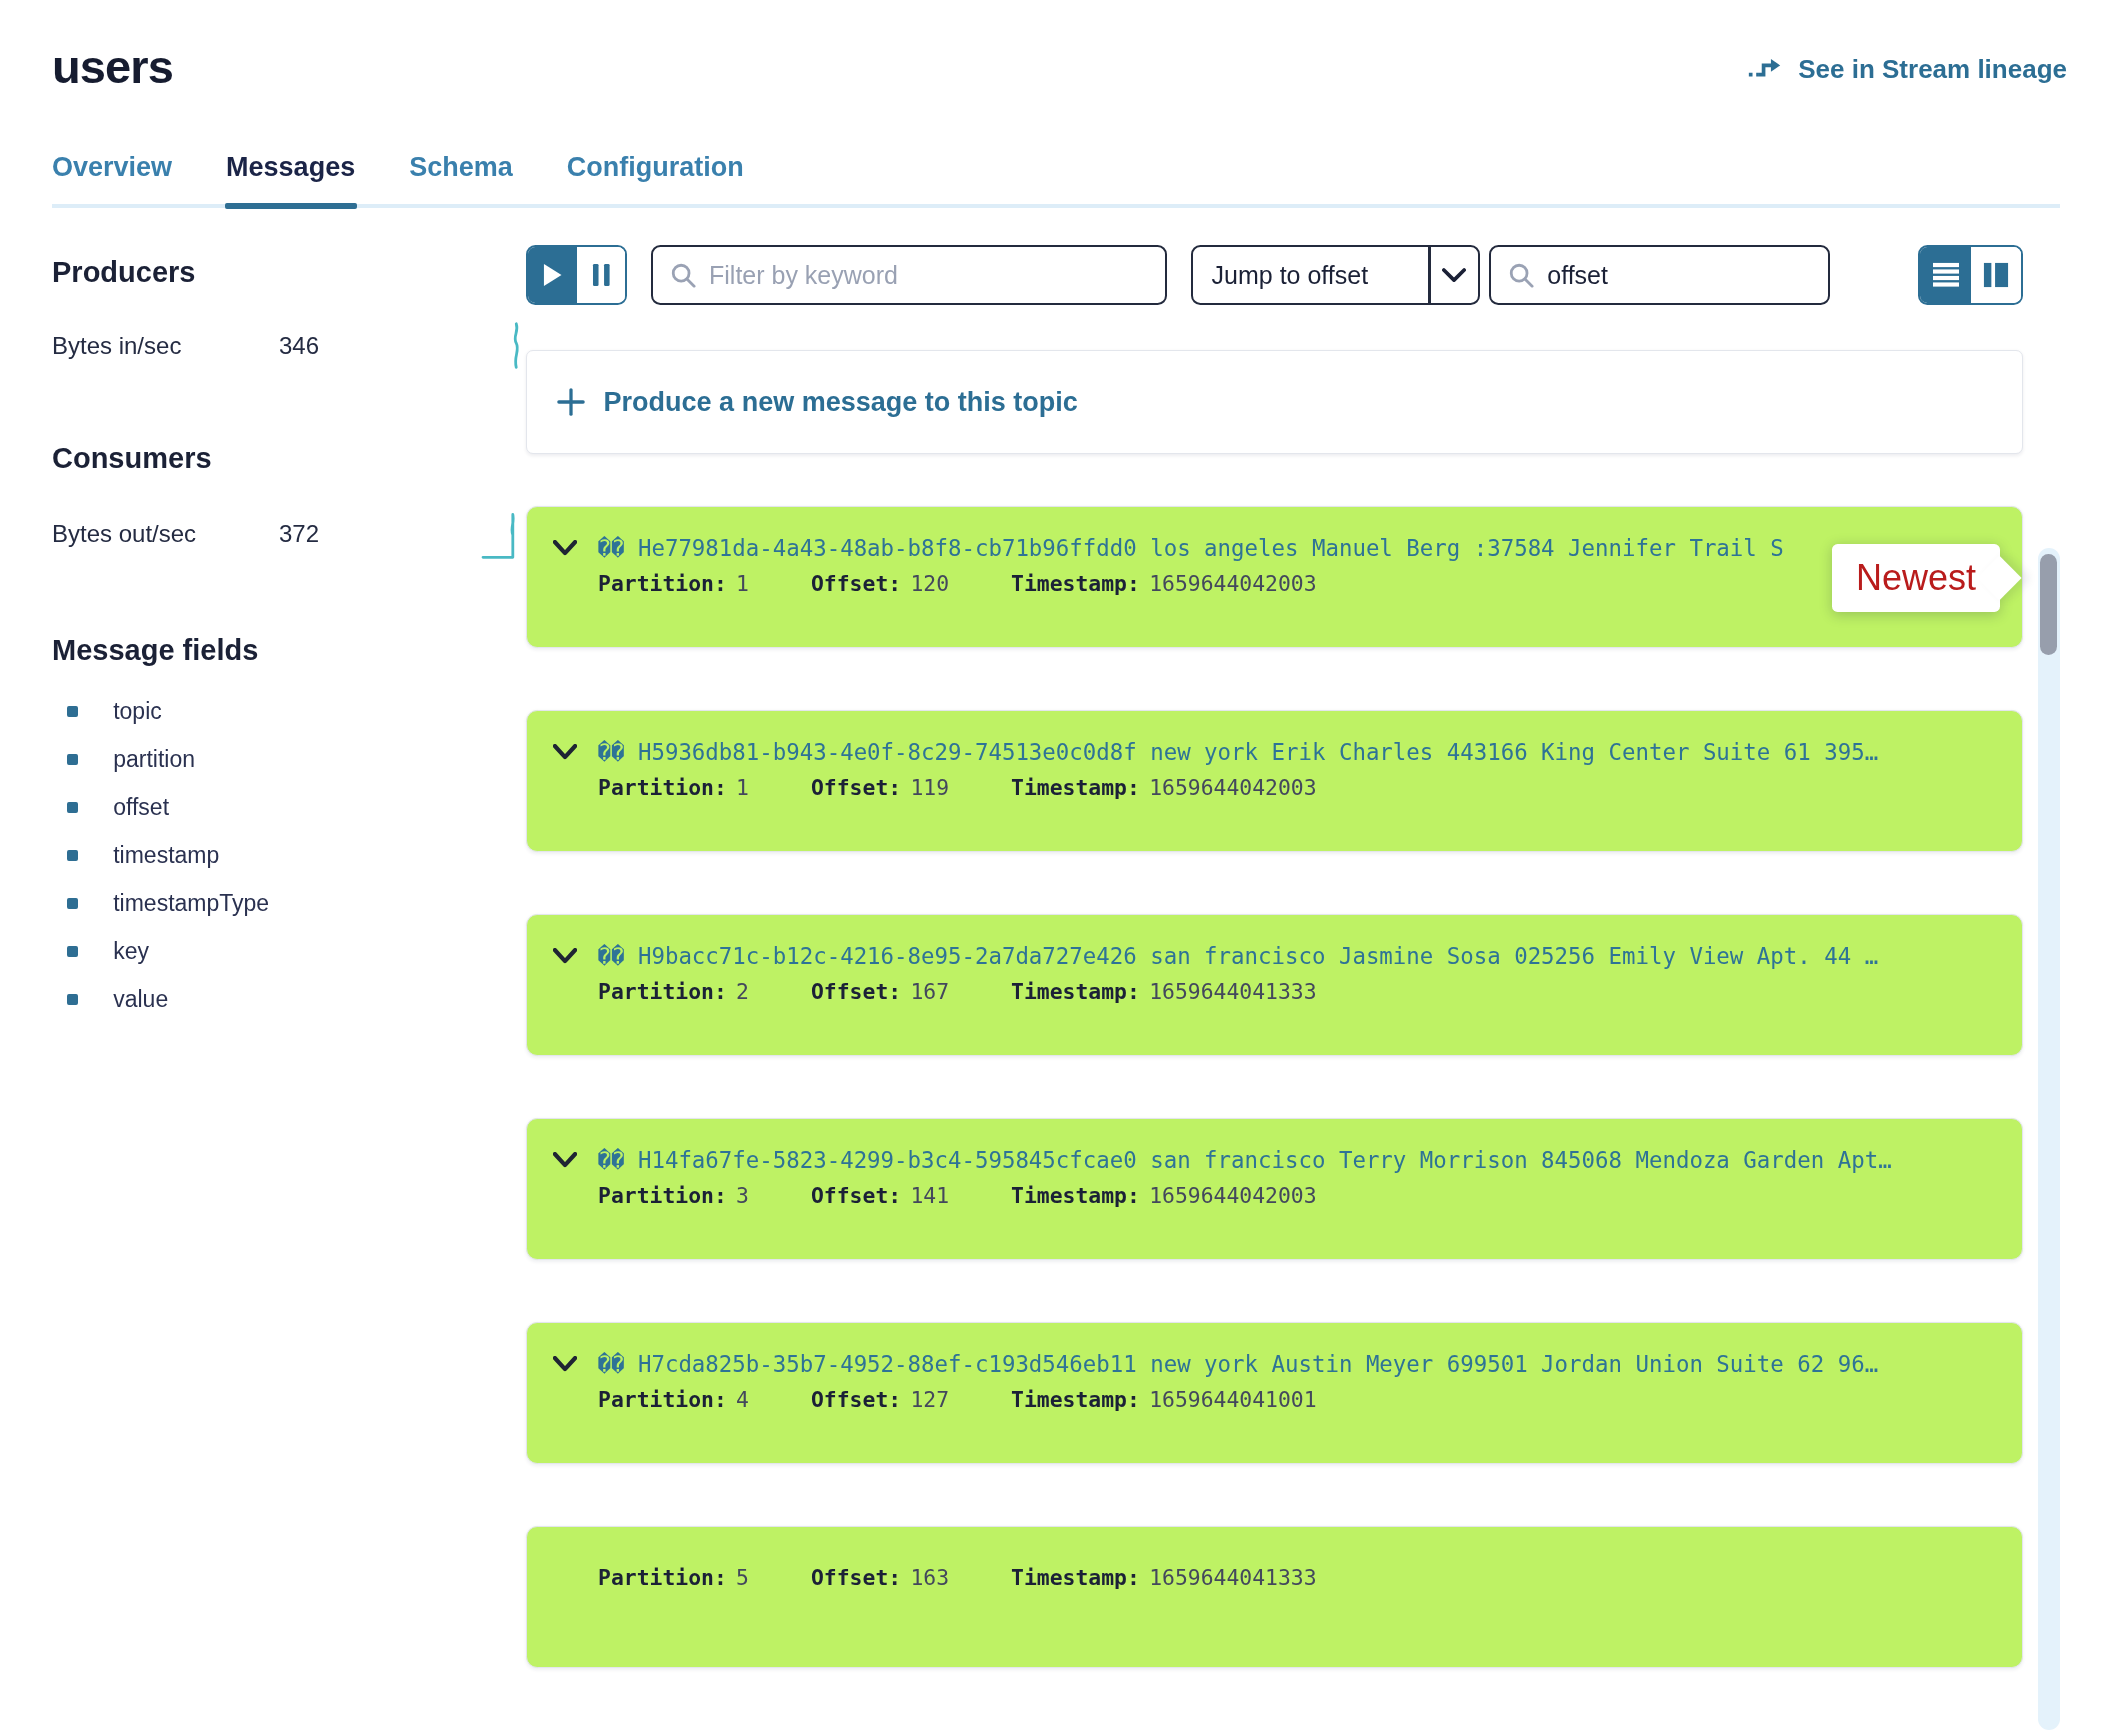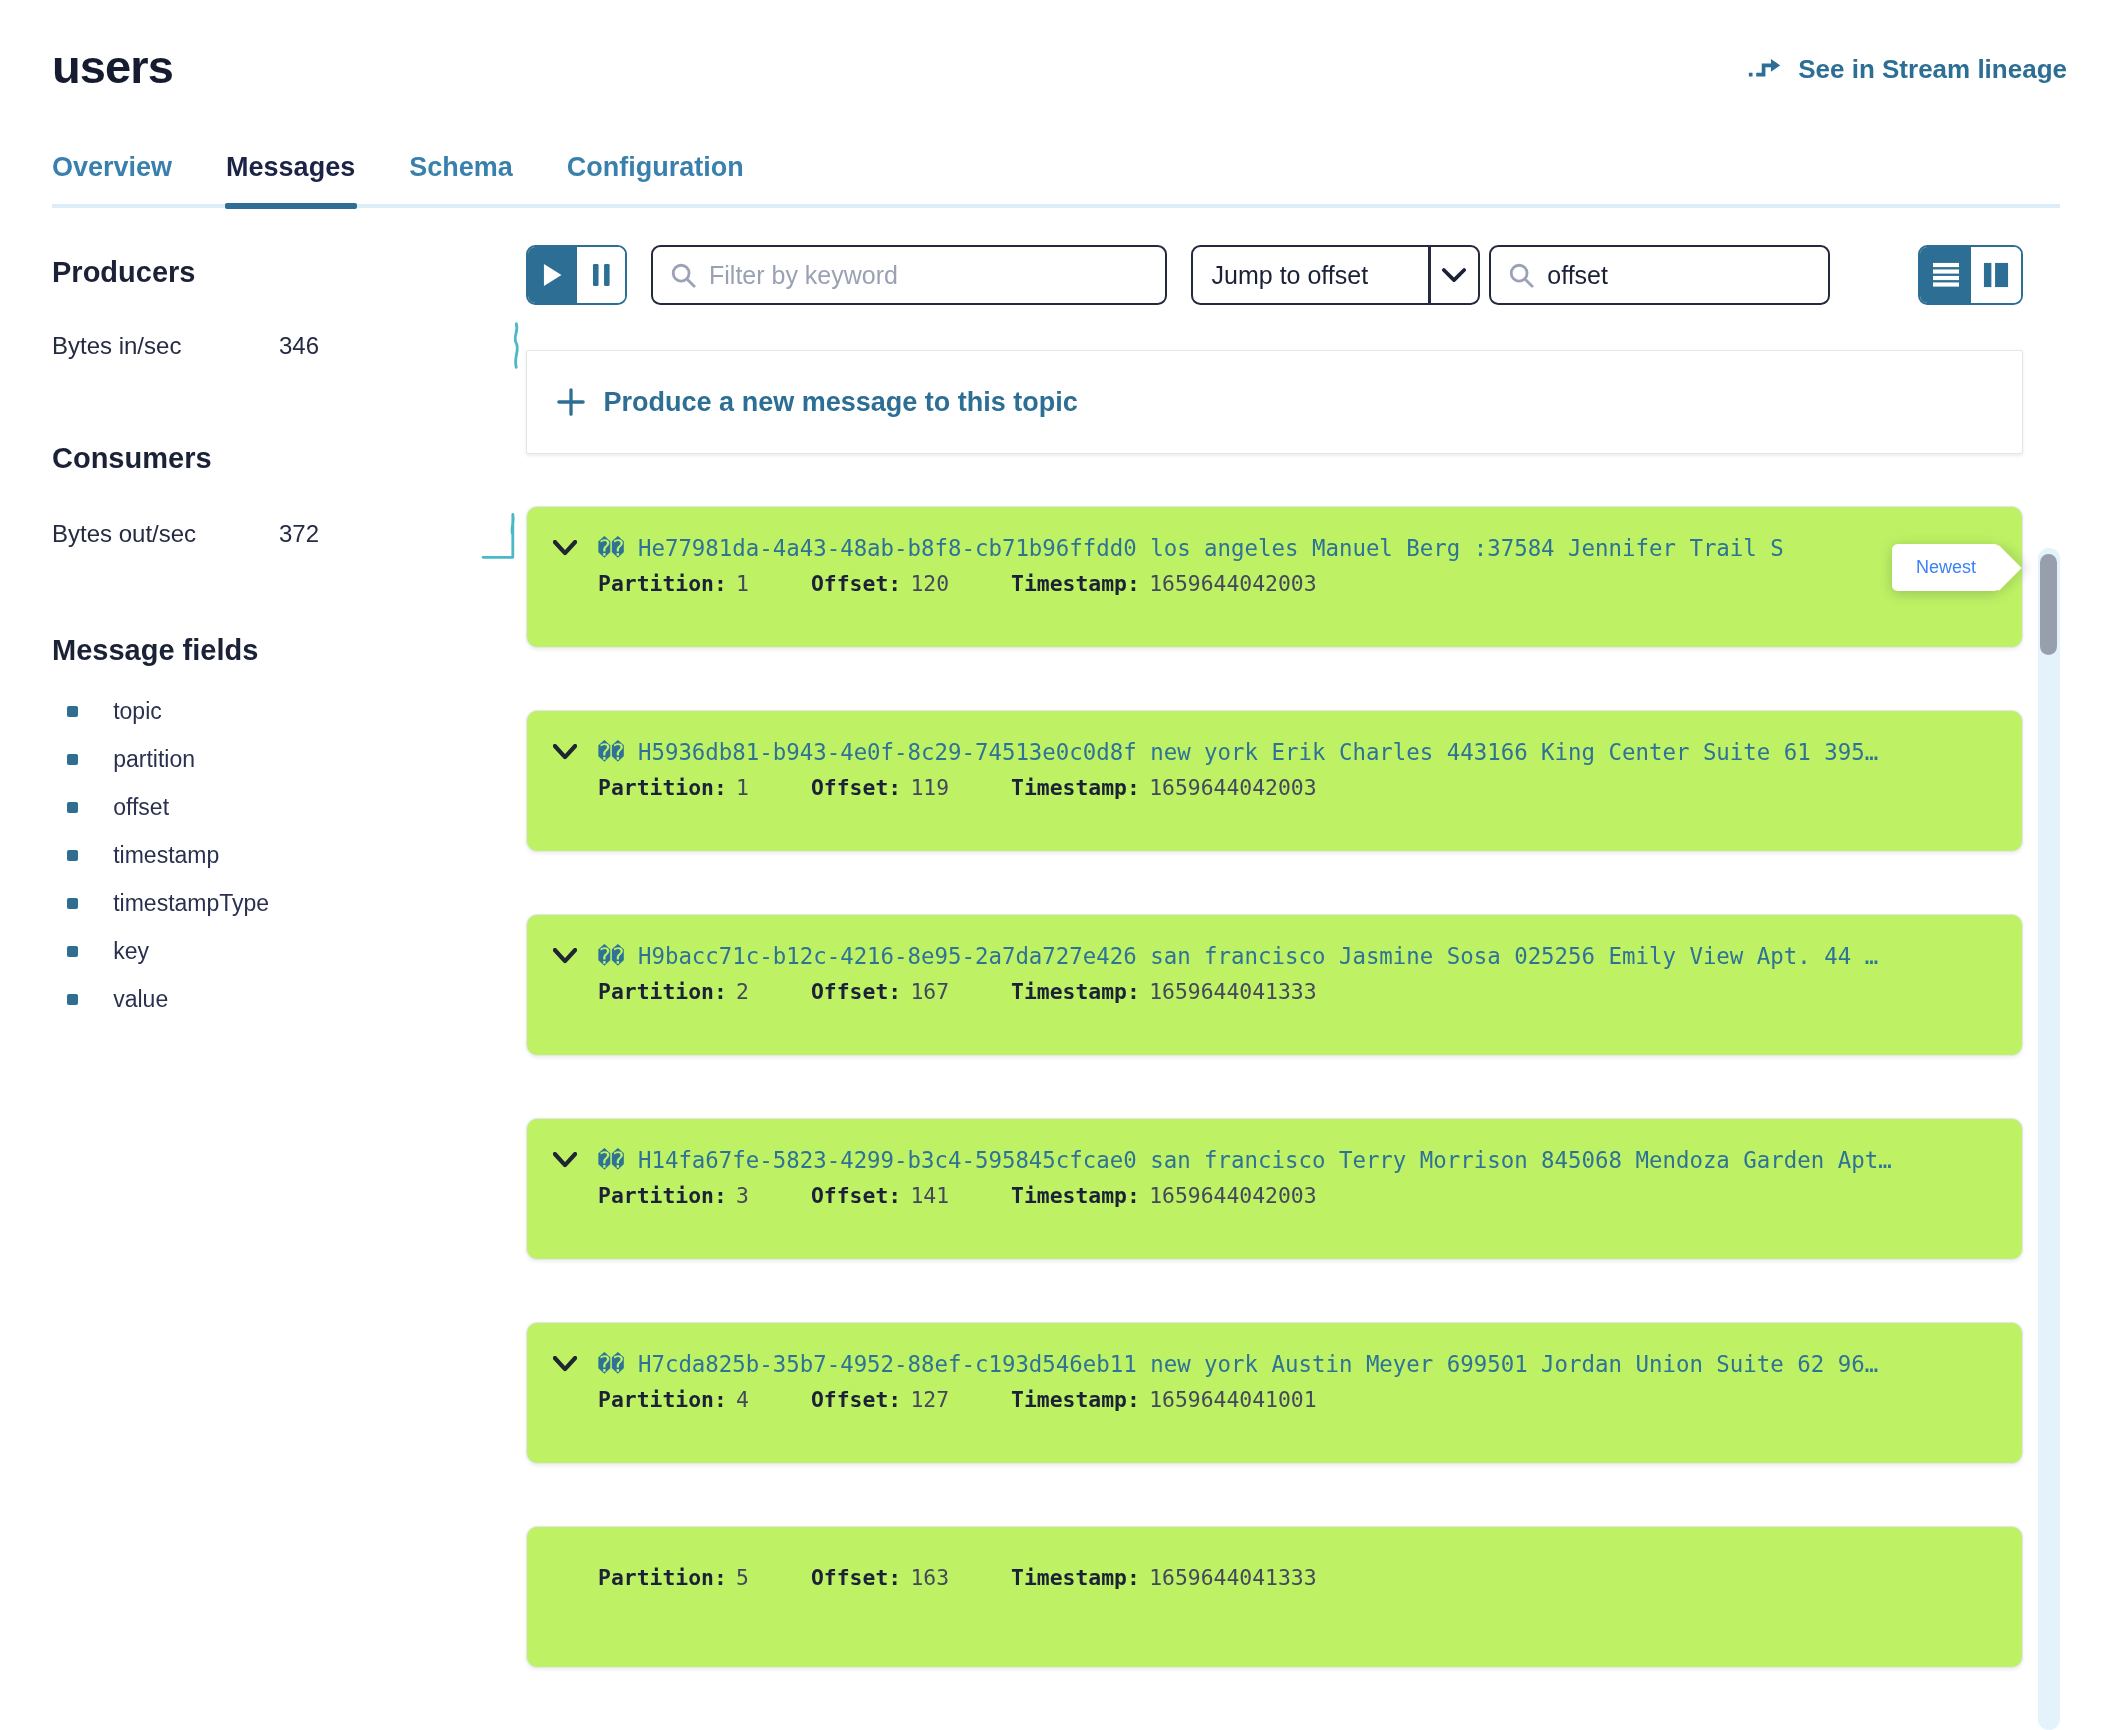--- a/index.html
+++ b/index.html
@@ -57,21 +57,21 @@
   .jump-label { font-size:25px; color:#1b2136; display:flex; align-items:center; padding:0 60px 0 18.6px; }
   .jump-div { width:2.8px; background:#232a3d; }
   .jump-chevron { width:47px; display:flex; align-items:center; justify-content:center; }
   .offset-box { width:341px; margin-left:9.3px; }
   .view-toggle { display:flex; border:2.8px solid #2c6e94; border-radius:9.3px; overflow:hidden;
                  height:60px; margin-left:auto; flex:none; cursor:pointer; }
   .vt-list { width:51px; background:#2c6e94; display:flex; align-items:center; justify-content:center; }
   .vt-split { width:50px; background:#ffffff; display:flex; align-items:center; justify-content:center; }
 
   
-  .produce-card { margin-top:45px; height:104px; border:1.9px solid #e3e6ec; border-radius:2px;
+  .produce-card { margin-top:45px; height:104px; border:1.9px solid #e3e6ec; border-radius:7px;
                   box-shadow:0 1.9px 3.7px rgba(20,30,60,.08); display:flex; align-items:center;
                   padding-left:30px; gap:18.6px; cursor:pointer; background:#fff; }
   .produce-label { color:#2c6e94; font-size:27px; font-weight:700; }
 
   
   .msg-card { margin-top:62px; height:142px; border:1.9px solid #e3e6ec; border-radius:11.2px;
               box-shadow:0 1.9px 3.7px rgba(20,30,60,.07); background:#bef264; padding:28px 26px 0 26px;
               overflow:hidden; }
   .msg-card.first { margin-top:52px; }
   .msg-line1 { display:flex; align-items:center; gap:20.5px; }
@@ -79,21 +79,21 @@
               white-space:nowrap; overflow:hidden; flex:1; }
   .msg-line2 { display:flex; margin-top:10px; margin-left:45px;
                font-family:"DejaVu Sans Mono", monospace; font-size:21.4px; }
   .kv { margin-right:62px; }
   .kv .k { font-weight:700; color:#1b2136; }
   .kv .v { color:#43485c; margin-left:9.3px; }
 
   
   .newest-tooltip { position:absolute; top:544px; right:112px; background:#ffffff; z-index:5;
                     box-shadow:0 2.8px 13px rgba(20,30,60,.22); border-radius:5.6px;
-                    padding:13px 24px; font-size:18px; color:#3b82f6; }
+                    padding:13px 24px; font-size:36px; color:#b91c1c; }
   .newest-tooltip::after { content:""; position:absolute; right:-15px; top:50%; width:32px; height:32px;
                     background:#fff; transform:translateY(-50%) rotate(45deg);
                     box-shadow:5.6px -5.6px 9.3px rgba(20,30,60,.10); }
   .scroll-track { position:absolute; top:548px; bottom:0; right:52px; width:22.4px;
                   background:#e4f2fb; border-radius:11.2px; }
   .scroll-thumb { position:absolute; top:5.6px; left:2.8px; width:17px; height:101px;
                   background:#979eac; border-radius:8.4px; }
 
   svg { display:block; }
 </style>

